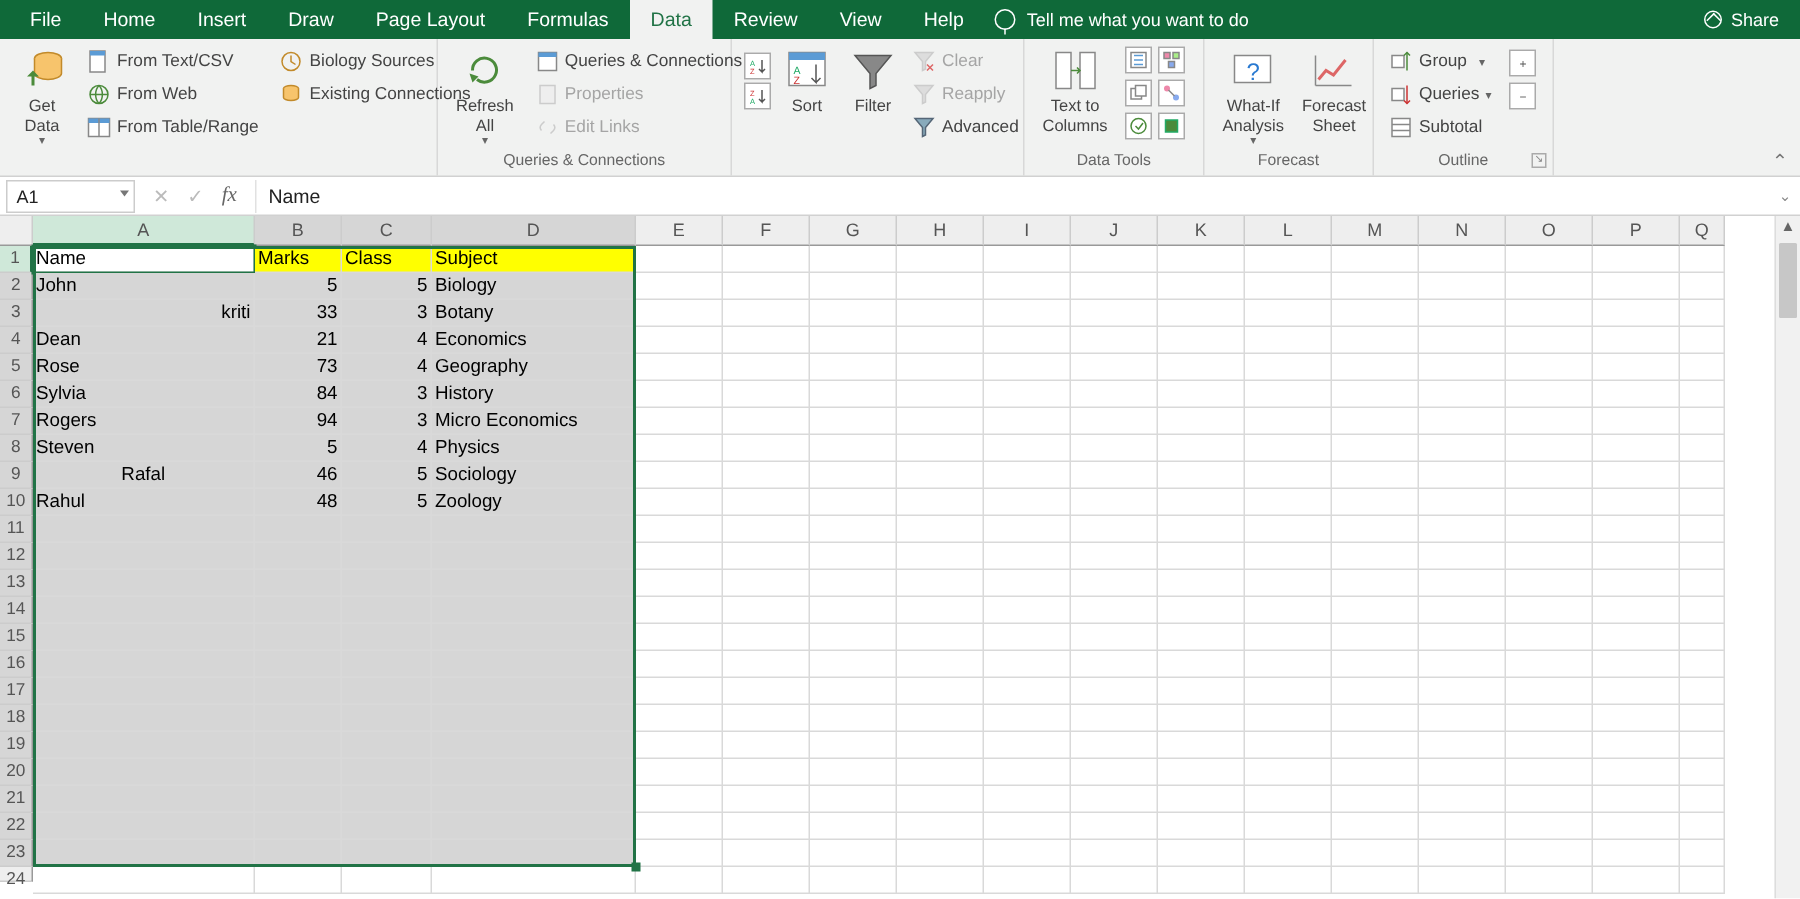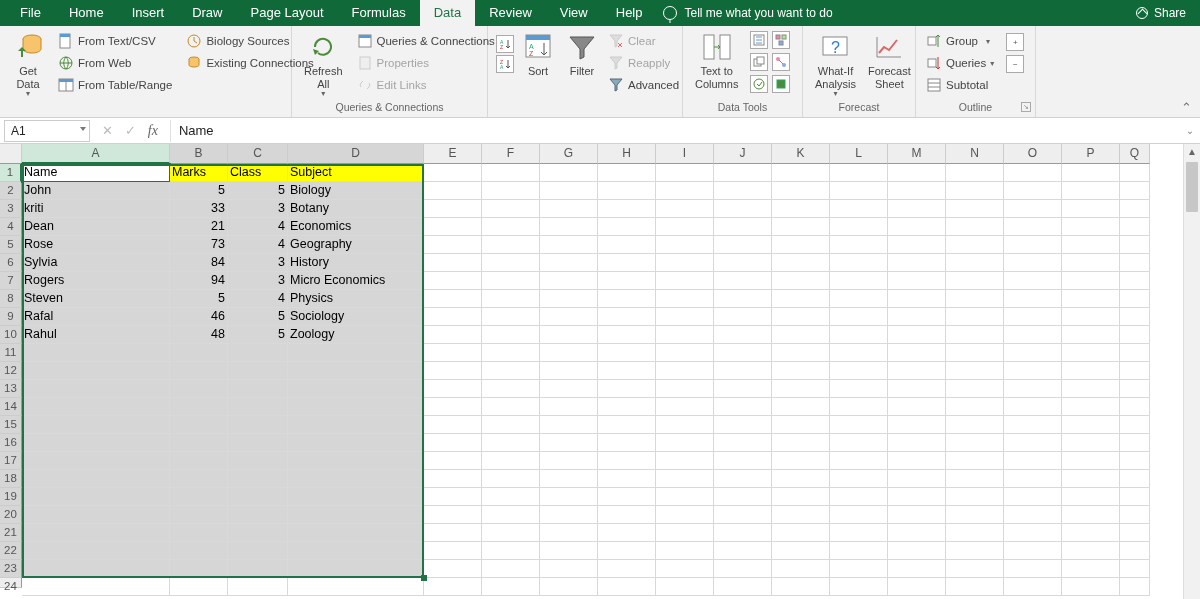--- a/index.html
+++ b/index.html
@@ -464,21 +464,21 @@
         <div class="cell" style="width: 58px;"></div>
         <div class="cell" style="width: 58px;"></div>
         <div class="cell" style="width: 58px;"></div>
         <div class="cell" style="width: 58px;"></div>
         <div class="cell" style="width: 58px;"></div>
         <div class="cell" style="width: 58px;"></div>
         <div class="cell" style="width: 58px;"></div>
         <div class="cell" style="width: 30px;"></div>
       </div>
       <div class="row">
-        <div class="cell sel left" style="width: 148px;">kriti</div>
+        <div class="cell sel left" style="width: 148px; text-align: right;">kriti</div>
         <div class="cell sel right" style="width: 58px;">33</div>
         <div class="cell sel right" style="width: 60px;">3</div>
         <div class="cell sel left" style="width: 136px;">Botany</div>
         <div class="cell" style="width: 58px;"></div>
         <div class="cell" style="width: 58px;"></div>
         <div class="cell" style="width: 58px;"></div>
         <div class="cell" style="width: 58px;"></div>
         <div class="cell" style="width: 58px;"></div>
         <div class="cell" style="width: 58px;"></div>
         <div class="cell" style="width: 58px;"></div>
@@ -578,21 +578,21 @@
         <div class="cell" style="width: 58px;"></div>
         <div class="cell" style="width: 58px;"></div>
         <div class="cell" style="width: 58px;"></div>
         <div class="cell" style="width: 58px;"></div>
         <div class="cell" style="width: 58px;"></div>
         <div class="cell" style="width: 58px;"></div>
         <div class="cell" style="width: 58px;"></div>
         <div class="cell" style="width: 30px;"></div>
       </div>
       <div class="row">
-        <div class="cell sel left" style="width: 148px;">Rafal</div>
+        <div class="cell sel left" style="width: 148px; text-align: center;">Rafal</div>
         <div class="cell sel right" style="width: 58px;">46</div>
         <div class="cell sel right" style="width: 60px;">5</div>
         <div class="cell sel left" style="width: 136px;">Sociology</div>
         <div class="cell" style="width: 58px;"></div>
         <div class="cell" style="width: 58px;"></div>
         <div class="cell" style="width: 58px;"></div>
         <div class="cell" style="width: 58px;"></div>
         <div class="cell" style="width: 58px;"></div>
         <div class="cell" style="width: 58px;"></div>
         <div class="cell" style="width: 58px;"></div>

